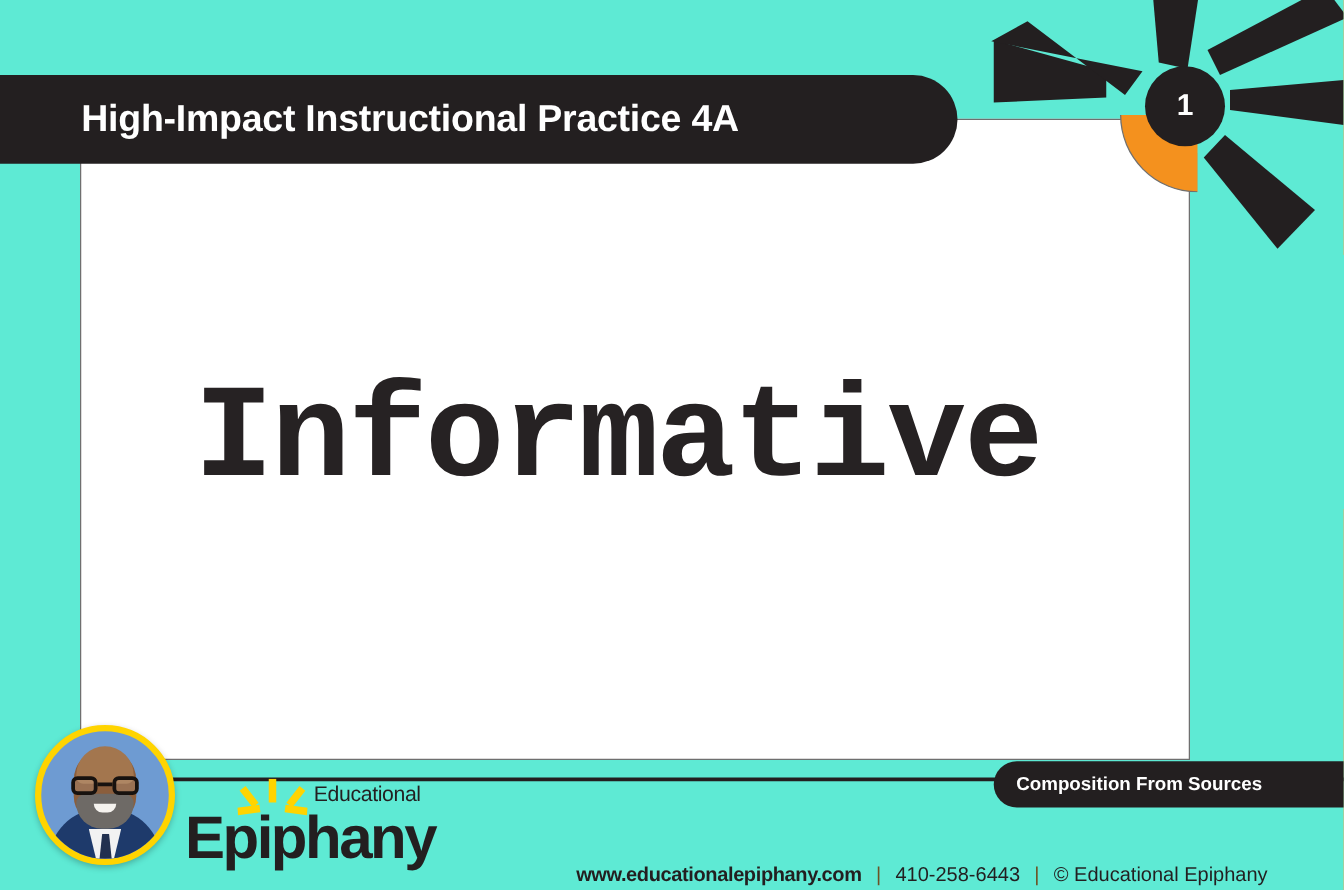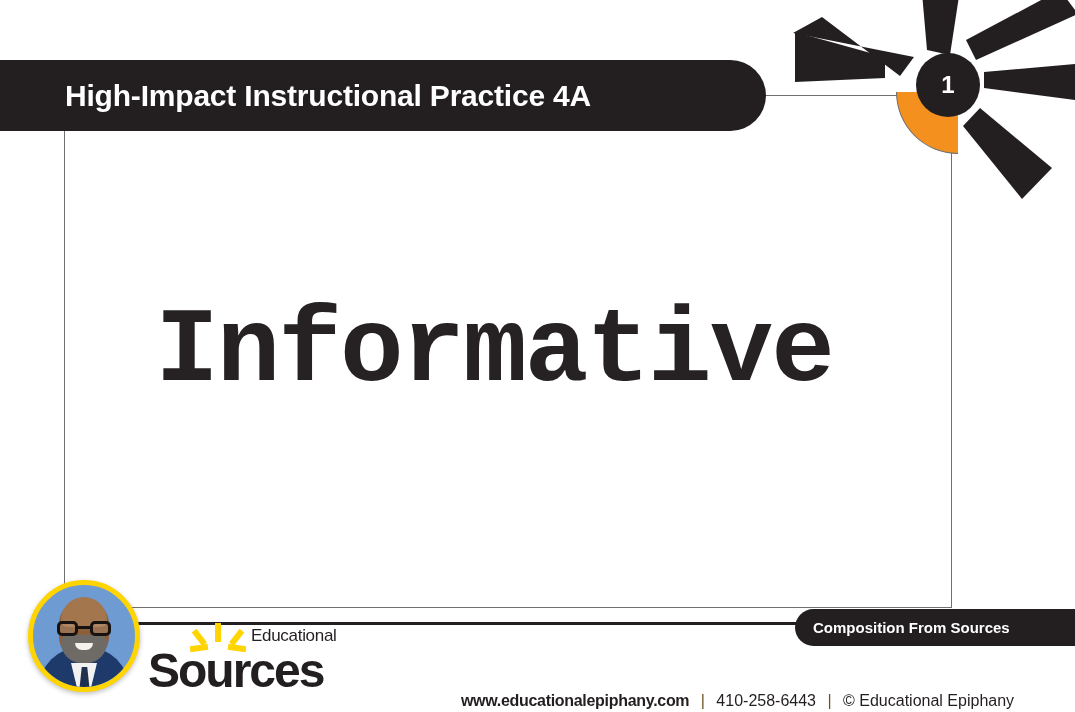--- a/index.html
+++ b/index.html
@@ -6,21 +6,21 @@
   body{
     width:1075px;height:712px;
     background:#F4911E;
     font-family:"Liberation Sans",sans-serif;
     overflow:hidden;
     position:relative;
   }
   #slide{
     position:absolute;inset:0;
     width:1075px;height:712px;
-    background:#ffffff;
+    background:#5eead4;
     overflow:hidden;
   }
 
   
   #white-panel{
     position:absolute;
     left:64px;top:95px;
     width:888px;height:513px;
     background:#FFFFFF;
     border:1px solid #6f6f6f;
@@ -294,16 +294,16 @@
 
   <div id="logo">
     <svg id="logo-star" viewBox="0 0 56 40" xmlns="http://www.w3.org/2000/svg">
       <rect x="25" y="0" width="6" height="19" fill="#FFD400"></rect>
       <rect x="6" y="6" width="6" height="17" fill="#FFD400" transform="rotate(-38 9 14)"></rect>
       <rect x="44" y="6" width="6" height="17" fill="#FFD400" transform="rotate(38 47 14)"></rect>
       <rect x="0" y="22" width="18" height="6" fill="#FFD400" transform="rotate(-8 9 25)"></rect>
       <rect x="38" y="22" width="18" height="6" fill="#FFD400" transform="rotate(8 47 25)"></rect>
     </svg>
     <span id="logo-educational">Educational</span>
-    <span id="logo-epiphany">Sources</span>
+    <span id="logo-epiphany">Epiphany</span>
   </div>
 
 </div>
 
 </body></html>

